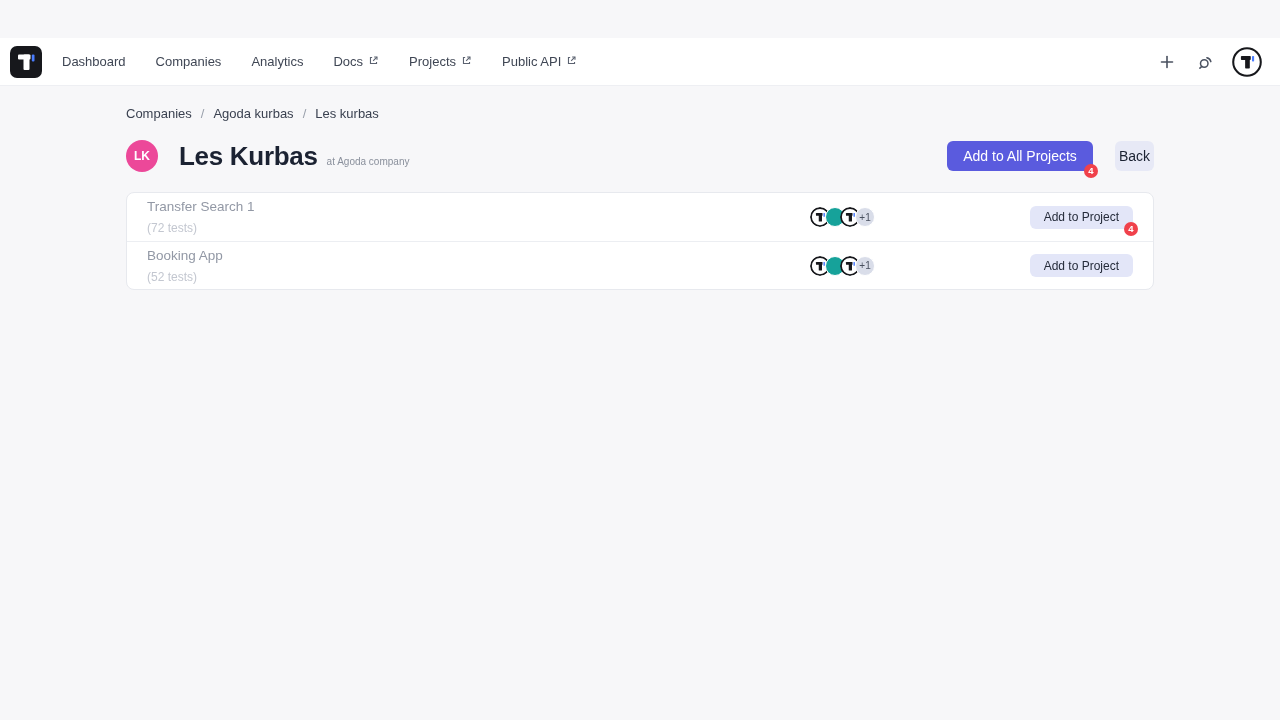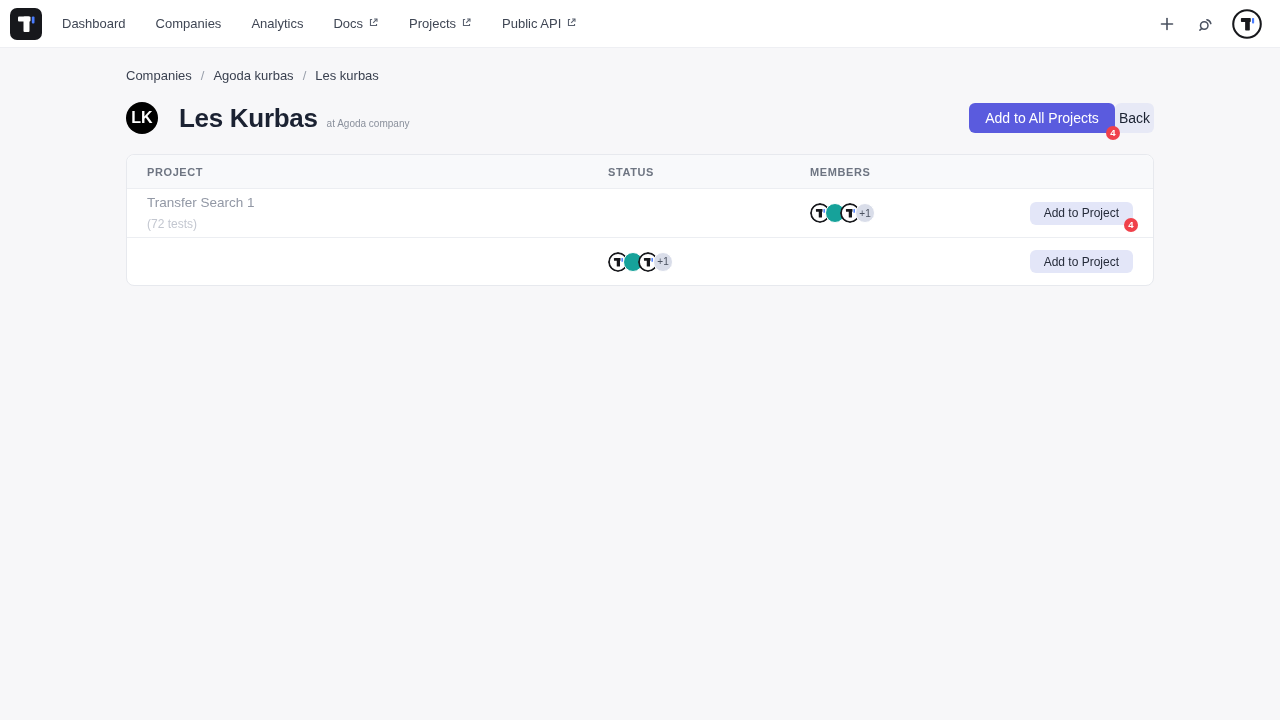--- a/index.html
+++ b/index.html
@@ -1,21 +1,21 @@
 <!DOCTYPE html>
 <html><head>
 <meta charset="utf-8">
 <style>
   * { margin:0; padding:0; box-sizing:border-box; }
   html,body { width:1280px; height:720px; font-family:"Liberation Sans", sans-serif; background:#f7f7f9; overflow:hidden; }
 
   
   .topnav {
     height:48px; background:#ffffff; border-bottom:1px solid #eeeff3;
-    display:flex; align-items:center; padding:0 12px 0 10px;
+    display:flex; align-items:center; padding:0 12px 0 10px;margin-top:38px;
   }
   .brand-logo { width:32px; height:32px; flex:0 0 auto; display:block; }
   .nav-links { display:flex; align-items:center; gap:30px; margin-left:20px; }
   .nav-link {
     font-size:13px; color:#3f4654; text-decoration:none; cursor:pointer;
     display:flex; align-items:center; gap:5px; line-height:48px;
   }
   .ext-ico { width:11px; height:11px; color:#5b6270; margin-top:-2px; }
   .nav-spacer { flex:1; }
   .nav-right { display:flex; align-items:center; gap:16px; padding-right:6px; }
@@ -26,28 +26,28 @@
   
   .content { width:1028px; margin:0 auto; padding-top:20px; }
 
   .breadcrumb { display:flex; align-items:center; gap:9px; font-size:13px; color:#3a4150; }
   .crumb { color:#3a4150; text-decoration:none; cursor:pointer; }
   .crumb-sep { color:#9aa0ac; }
   .crumb-current { color:#3a4150; }
 
   .page-header { display:flex; align-items:center; margin-top:19px; }
   .lk-avatar {
-    width:32px; height:32px; border-radius:50%; background:#000000; color:#ffffff;
-    font-size:16px; font-weight:700; display:flex; align-items:center; justify-content:center;
+    width:32px; height:32px; border-radius:50%; background:#ec4899; color:#ffffff;
+    font-size:12px; font-weight:700; display:flex; align-items:center; justify-content:center;
     flex:0 0 auto;
   }
   .title-wrap { margin-left:21px; display:flex; align-items:baseline; gap:9px; }
   .page-title { font-size:26px; font-weight:700; color:#1b2232; letter-spacing:-0.3px; }
   .page-subtitle { font-size:10px; color:#8a909c; }
-  .header-actions { margin-left:auto; display:flex; align-items:flex-end; gap:0; }
+  .header-actions { margin-left:auto; display:flex; align-items:flex-end; gap:22px; }
   .btn-primary {
     position:relative; height:30px; padding:0 16px; border:none; border-radius:6px;
     background:#5a5bde; color:#ffffff; font-size:14px; font-weight:500; cursor:pointer;
     font-family:"Liberation Sans", sans-serif;
   }
   .btn-secondary {
     height:30px; padding:0 4px; border:none; border-radius:6px;
     background:#e7e9f6; color:#1b2232; font-size:14px; cursor:pointer;
     font-family:"Liberation Sans", sans-serif;
   }
@@ -183,26 +183,20 @@
       <button class="btn-primary">
         <span>Add to All Projects</span>
         <span class="count-badge">4</span>
       </button>
       <button class="btn-secondary">Back</button>
     </div>
   </div>
 
   <section class="table-card">
 
-    <div class="trow thead">
-      <div class="th">PROJECT</div>
-      <div class="th">STATUS</div>
-      <div class="th">MEMBERS</div>
-      <div class="th"></div>
-    </div>
 
     <div class="trow tbody-row">
       <div class="project-cell">
         <span class="project-name">Transfer Search 1</span>
         <span class="project-tests">(72 tests)</span>
       </div>
       <div></div>
       <div class="members-cell">
         <svg class="m-avatar" viewBox="0 0 32 32">
           <circle cx="16" cy="16" r="14.5" fill="#ffffff" stroke="#17181c" stroke-width="3"></circle>
@@ -221,20 +215,24 @@
       </div>
       <div class="action-cell">
         <button class="btn-row-action">
           <span>Add to Project</span>
           <span class="count-badge">4</span>
         </button>
       </div>
     </div>
 
     <div class="trow tbody-row">
+      <div class="project-cell">
+        <span class="project-name">Booking App</span>
+        <span class="project-tests">(52 tests)</span>
+      </div>
       <div></div>
       <div class="members-cell">
         <svg class="m-avatar" viewBox="0 0 32 32">
           <circle cx="16" cy="16" r="14.5" fill="#ffffff" stroke="#17181c" stroke-width="3"></circle>
           <rect x="9.5" y="9.5" width="10.5" height="4.6" rx="0.8" fill="#17181c"></rect>
           <rect x="14" y="9.5" width="5.2" height="13.5" rx="0.8" fill="#17181c"></rect>
           <rect x="21.5" y="9.5" width="2.4" height="6" rx="0.8" fill="#4a7dff"></rect>
         </svg>
         <span class="m-avatar m-teal"></span>
         <svg class="m-avatar" viewBox="0 0 32 32">

